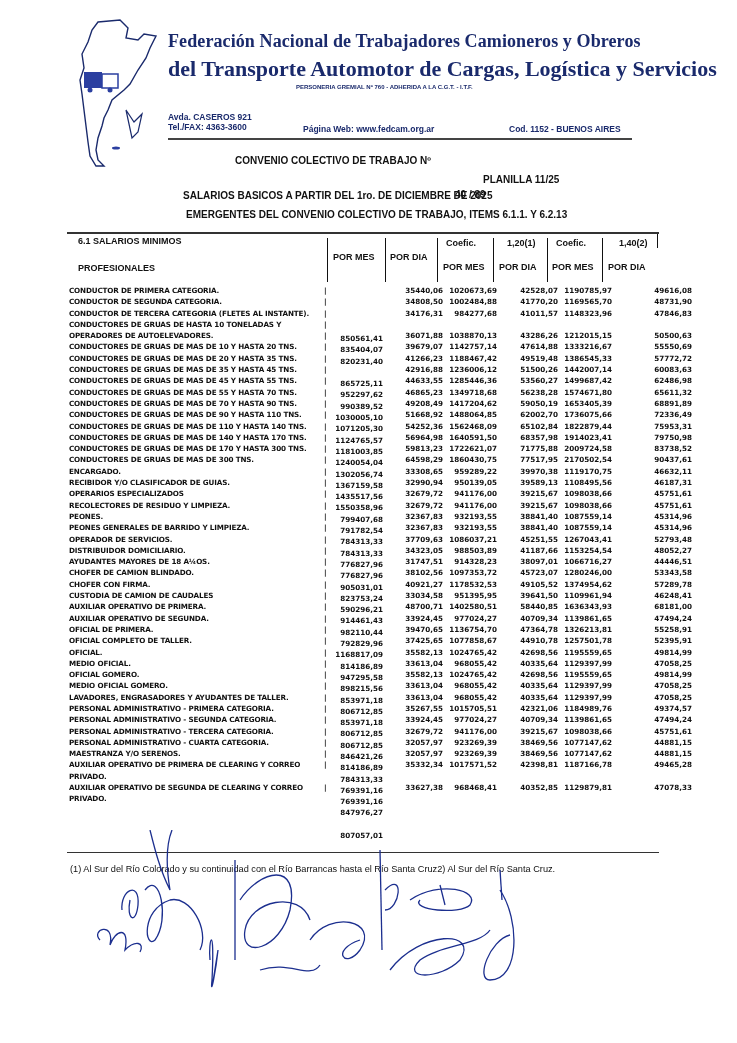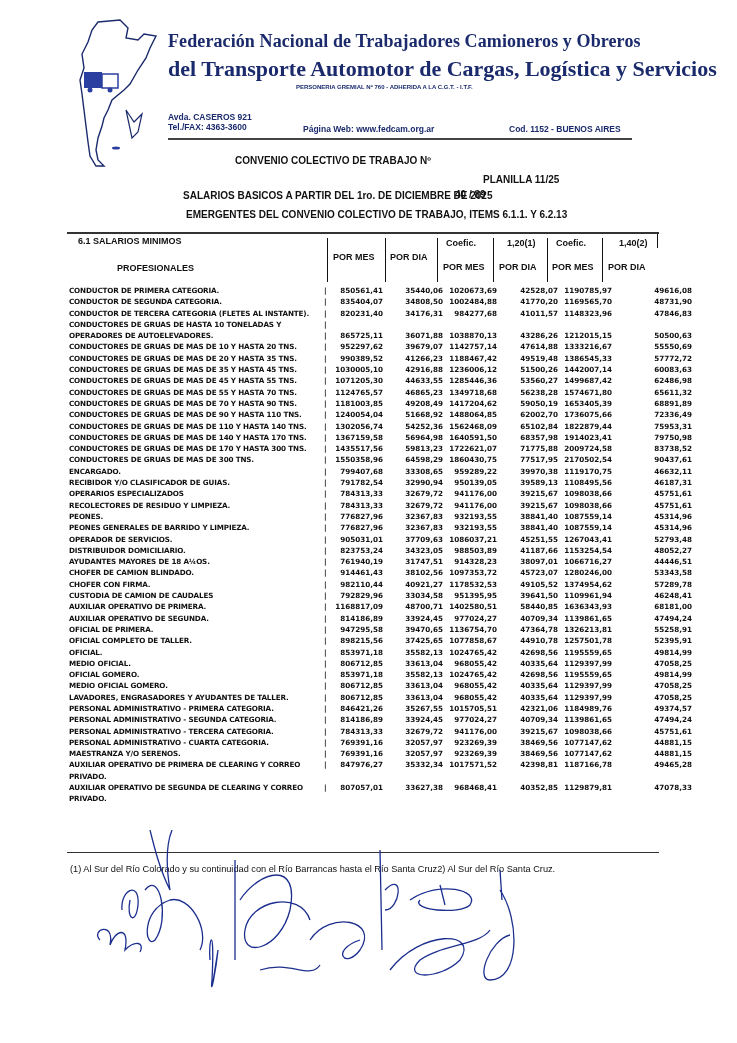--- a/index.html
+++ b/index.html
@@ -12,29 +12,29 @@
   .web { position:absolute; left:303px; top:124px; font-size:8.5px; font-weight:bold; color:#1a2a6c; }
   .cod { position:absolute; left:509px; top:124px; font-size:8.5px; font-weight:bold; color:#1a2a6c; }
   .hr-top { position:absolute; left:168px; top:138px; width:464px; height:2px; background:#444; }
   .cct { position:absolute; left:235px; top:155px; font-size:10px; font-weight:bold; }
   .cct-num { position:absolute; left:455px; top:153px; font-size:10px; font-weight:bold;margin-top:36px; }
   .planilla { position:absolute; left:483px; top:174px; font-size:10px; font-weight:bold; }
   .sal { position:absolute; left:183px; top:190px; font-size:10px; font-weight:bold; }
   .emerg { position:absolute; left:186px; top:209px; font-size:10px; font-weight:bold; }
   .tbl-top { position:absolute; left:67px; top:232px; width:592px; height:2px; background:#333; }
   .h-left1 { position:absolute; left:78px; top:236px; font-size:9px; font-weight:bold; }
-  .h-left2 { position:absolute; left:78px; top:263px; font-size:9px; font-weight:bold;margin-left:39px; }
+  .h-left2 { position:absolute; left:78px; top:263px; font-size:9px; font-weight:bold; }
   .hcell { position:absolute; font-size:9px; font-weight:bold; white-space:nowrap; }
   .vbar { position:absolute; width:1px; background:#111; }
   .rows { position:absolute; left:66px; top:286px; width:600px; }
   .row { position:relative; height:11.3px; font-family:"DejaVu Sans", sans-serif; font-size:7.2px; font-weight:bold; white-space:nowrap; }
   .row .lbl { position:absolute; left:3px; top:0; letter-spacing:-0.15px; }
   .row .pipe { position:absolute; left:258px; top:0; }
   .row .c { position:absolute; top:0; text-align:right; }
-  .c1 { left:262px; width:55px; }
+  .c1 { left:262px; width:55px;margin-top:48px; }
   .c2 { left:318px; width:59px; }
   .c3 { left:377px; width:54px; }
   .c4 { left:432px; width:60px; }
   .c5 { left:492px; width:54px; }
   .c6 { left:546px; width:80px; }
   .tbl-bottom { position:absolute; left:67px; top:852px; width:592px; height:1px; background:#333; }
   .footnote { position:absolute; left:70px; top:864px; font-size:9.2px; color:#111; white-space:nowrap; }
   .sigs { position:absolute; left:60px; top:830px; width:677px; height:180px; }
   .camscanner { position:absolute; left:537px; top:1014px; font-size:12px; color:#222;margin-top:41px; }
 </style>
@@ -328,21 +328,21 @@
       <span class="c c1">823753,24</span>
       <span class="c c2">34323,05</span>
       <span class="c c3">988503,89</span>
       <span class="c c4">41187,66</span>
       <span class="c c5">1153254,54</span>
       <span class="c c6">48052,27</span>
     </div>
     <div class="row">
       <span class="lbl">AYUDANTES MAYORES DE 18 A¼OS.</span>
       <span class="pipe">|</span>
-      <span class="c c1">761940,19</span>
+      <span class="c c1">590296,21</span>
       <span class="c c2">31747,51</span>
       <span class="c c3">914328,23</span>
       <span class="c c4">38097,01</span>
       <span class="c c5">1066716,27</span>
       <span class="c c6">44446,51</span>
     </div>
     <div class="row">
       <span class="lbl">CHOFER DE CAMION BLINDADO.</span>
       <span class="pipe">|</span>
       <span class="c c1">914461,43</span>

